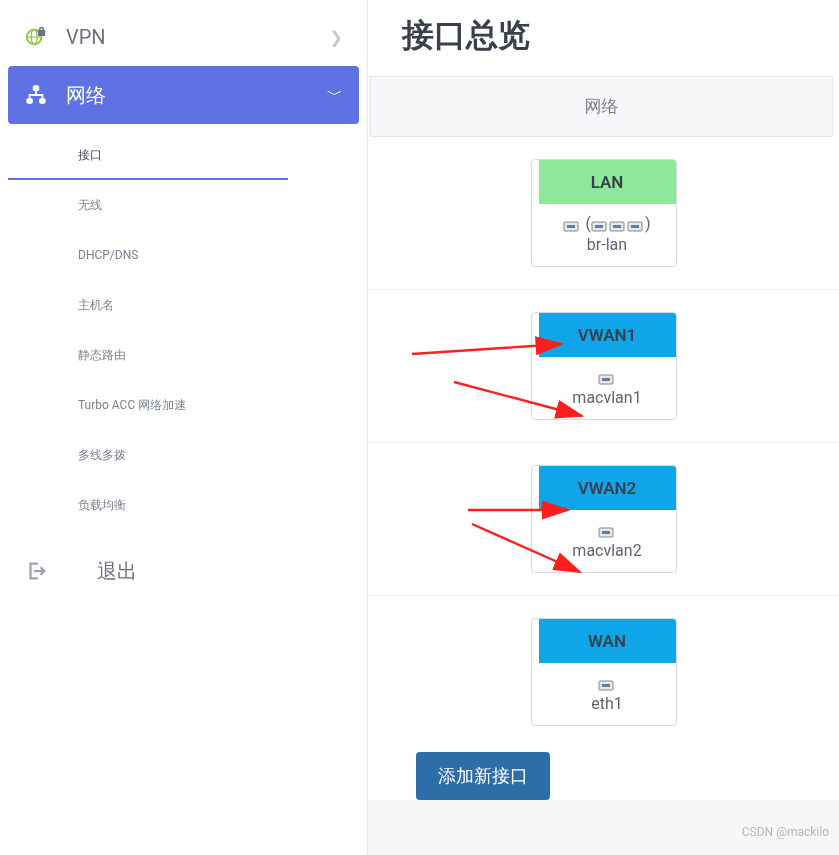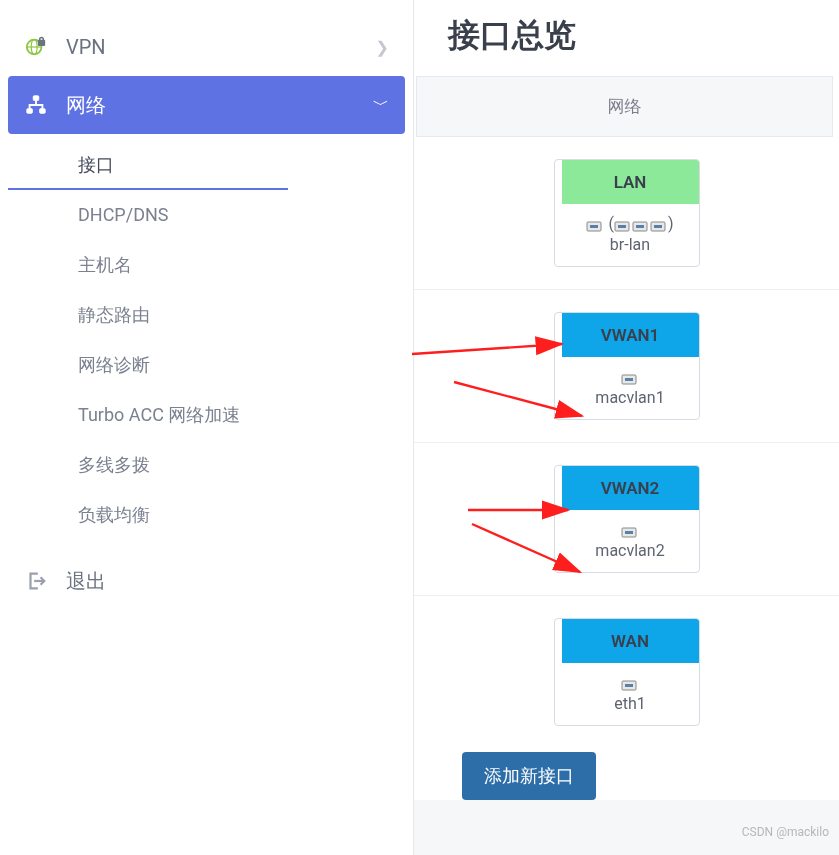--- a/index.html
+++ b/index.html
@@ -8,23 +8,23 @@
     background: #fff;
     color: #5a6170;
     width: 839px;
     height: 855px;
     overflow: hidden;
     position: relative;
   }
   .layout { display: flex; height: 100%; }
   
   .sidebar {
-    width: 414px;
+    width: 368px;
     background: #fff;
-    padding: 18px 8px 0 8px;
+    padding: 8px 8px 0 8px;
     border-right: 1px solid #e5e7eb;
     flex-shrink: 0;
   }
   .nav-item {
     display: flex;
     align-items: center;
     height: 58px;
     padding: 0 16px;
     border-radius: 4px;
     cursor: pointer;
@@ -46,21 +46,21 @@
   }
   .nav-item.active .icon-slot svg { fill: #fff; stroke: #fff; }
   .chevron { margin-left: auto; font-size: 16px; color: #fff; }
   .chevron.right { color: #c3c7cf; }
   .sub-list { padding: 6px 0 6px 0; }
   .sub-item {
     display: block;
     padding-left: 70px;
     height: 50px;
     line-height: 50px;
-    font-size: 18px;
+    font-size: 12px;
     color: #7b8190;
     cursor: pointer;
   }
   .sub-item.current {
     color: #444b5a;
     border-bottom: 2px solid #5e72e4;
     width: 280px;
   }
   
   .main {
@@ -175,30 +175,30 @@
             <rect x="16" y="16" width="6" height="5" rx="1"></rect>
             <path d="M12 7v5M5 16v-4h14v4M12 12v0" stroke="#fff" stroke-width="2" fill="none"></path>
           </svg>
       </span>
       <span>网络</span>
       <span class="chevron">﹀</span>
     </div>
 
     <div class="sub-list">
       <span class="sub-item current">接口</span>
+      <span class="sub-item">无线</span>
       <span class="sub-item">DHCP/DNS</span>
       <span class="sub-item">主机名</span>
       <span class="sub-item">静态路由</span>
-      <span class="sub-item">网络诊断</span>
       <span class="sub-item">Turbo ACC 网络加速</span>
       <span class="sub-item">多线多拨</span>
       <span class="sub-item">负载均衡</span>
     </div>
 
-    <div class="nav-item" style="margin-top:6px;">
+    <div class="nav-item" style="margin-top:6px;gap:31px;">
       <span class="icon-slot">
         <svg viewBox="0 0 24 24" width="22" height="22" fill="none" stroke="#9aa0ac" stroke-width="2.4">
             <path d="M14 4h-8v16h8"></path>
             <path d="M10 12h11"></path>
             <path d="M17 8l4 4-4 4"></path>
           </svg>
       </span>
       <span>退出</span>
     </div>
   </div>

